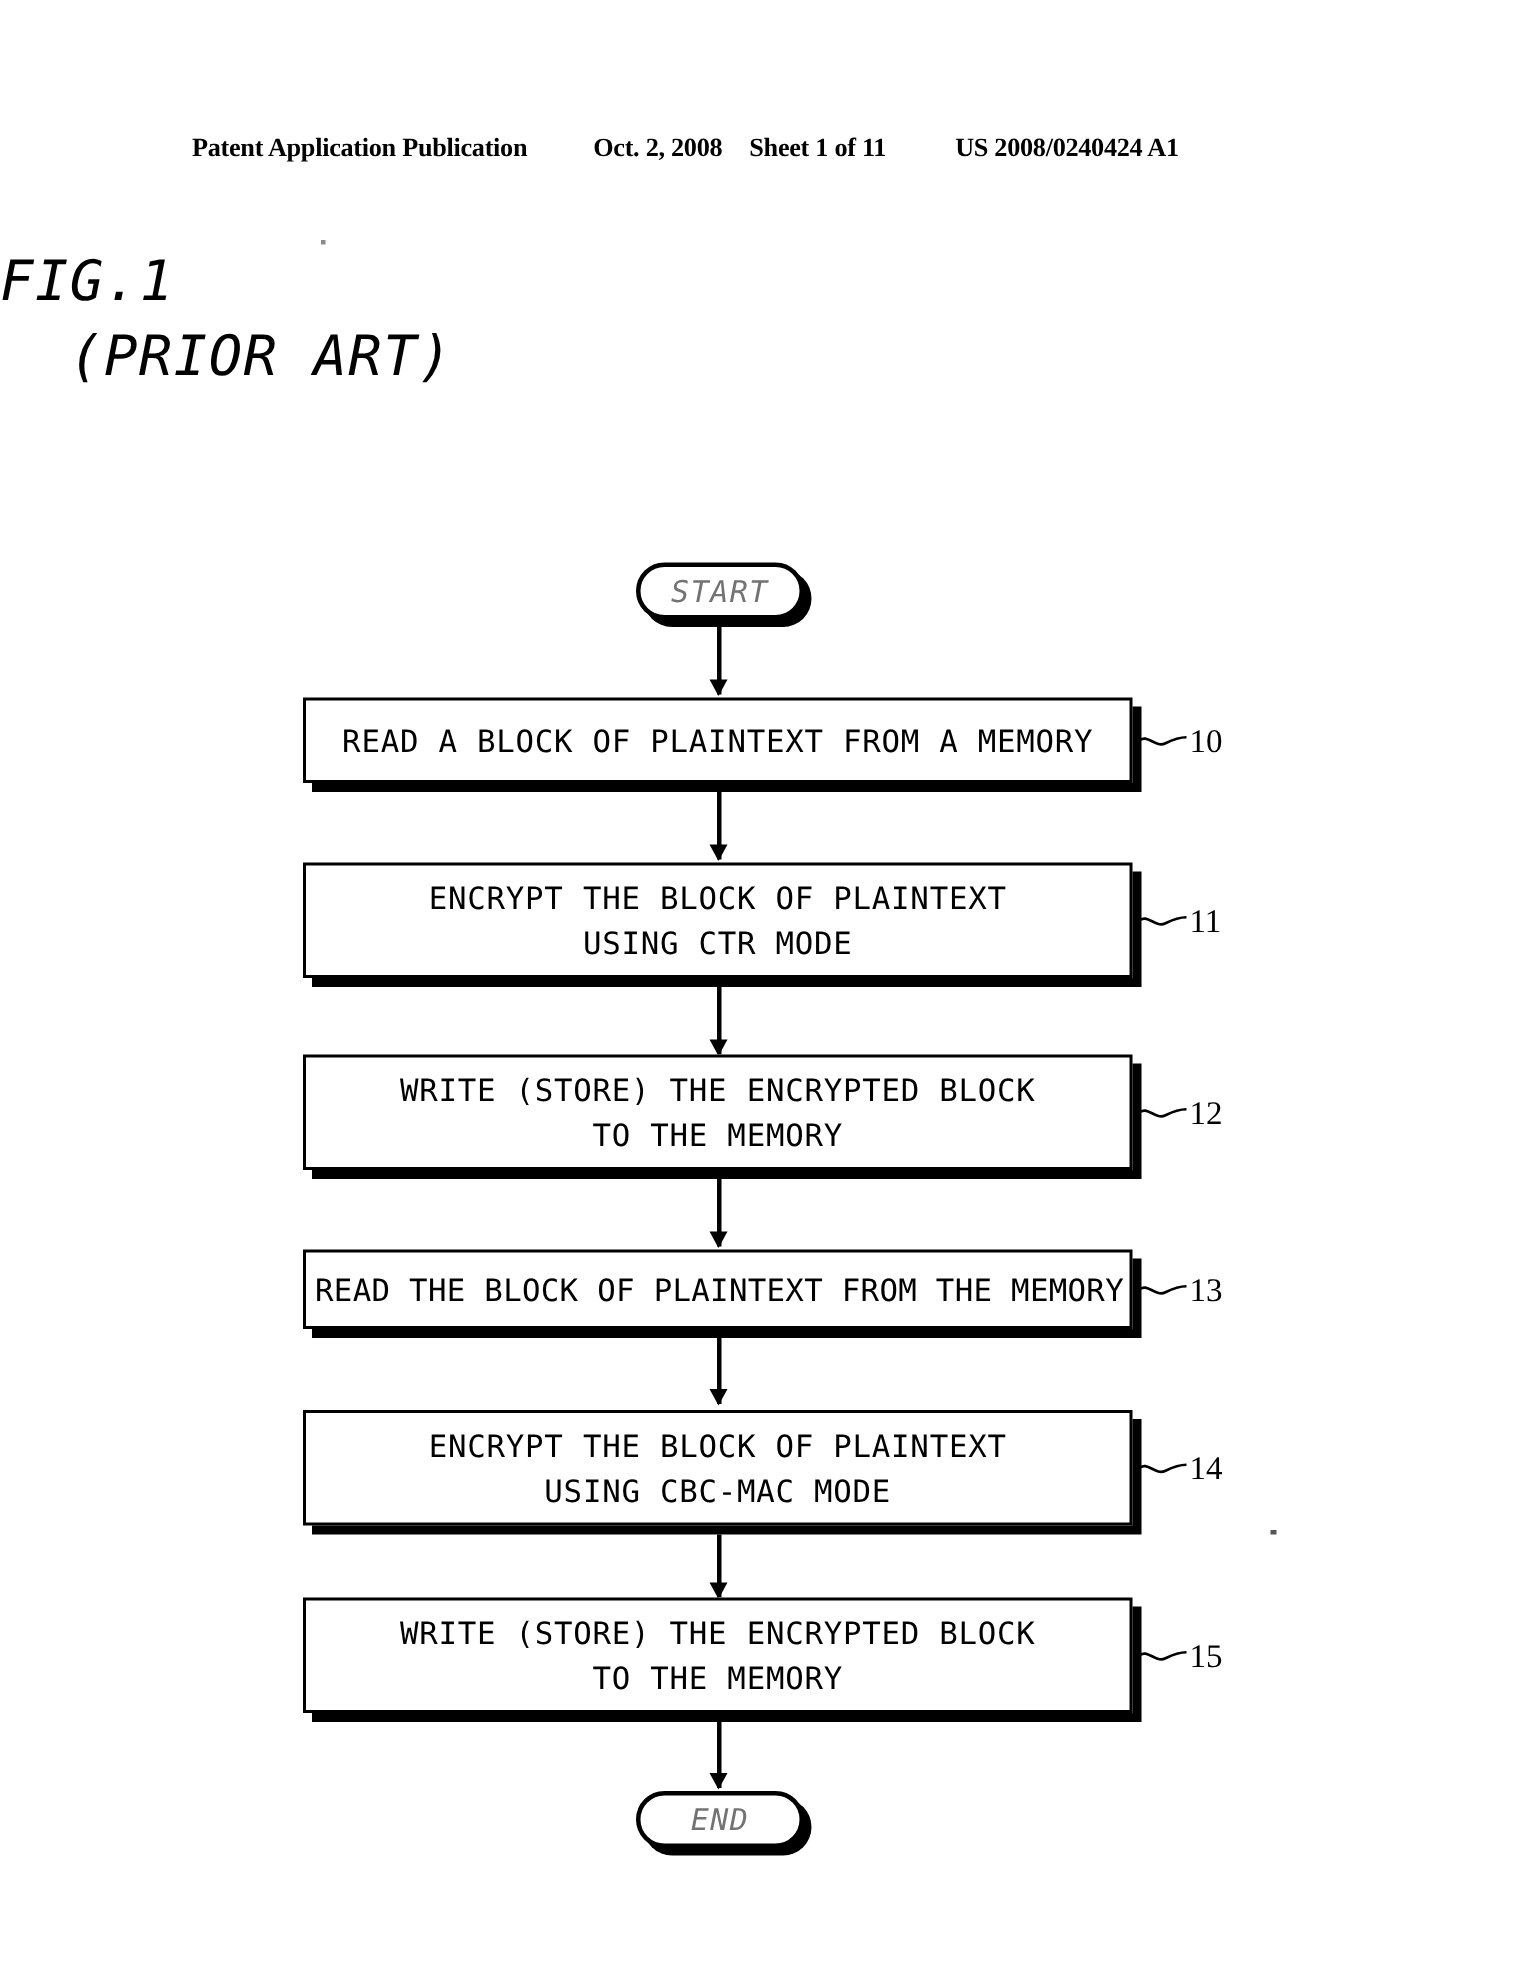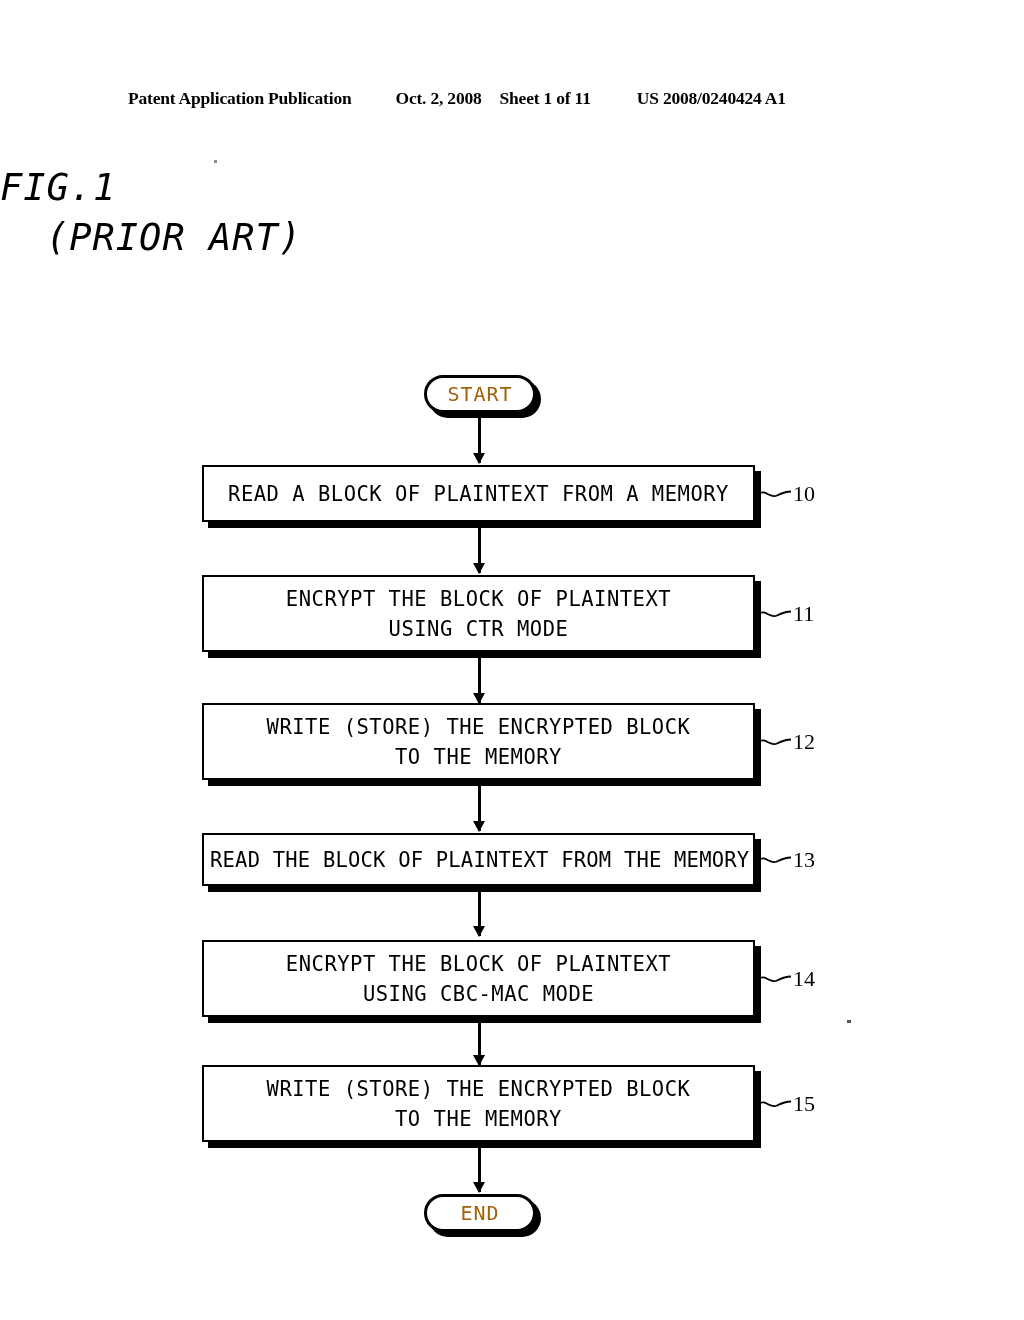--- a/index.html
+++ b/index.html
@@ -71,21 +71,22 @@
     border: 3px solid #000;
     border-radius: 999px;
     background: #ffffff;
     box-shadow: 5px 5px 0 0 #000;
     display: flex;
     align-items: center;
     justify-content: center;
     font-family: "DejaVu Sans Mono", "Liberation Mono", monospace;
     font-size: 20px;
     letter-spacing: 1px;
-    color: #a16207;
+    color: #737373;
+    font-style: italic;
   }
 
   
   .proc {
     position: absolute;
     box-sizing: border-box;
     border: 2.5px solid #000;
     background: #ffffff;
     box-shadow: 6px 6px 0 0 #000;
     display: flex;

